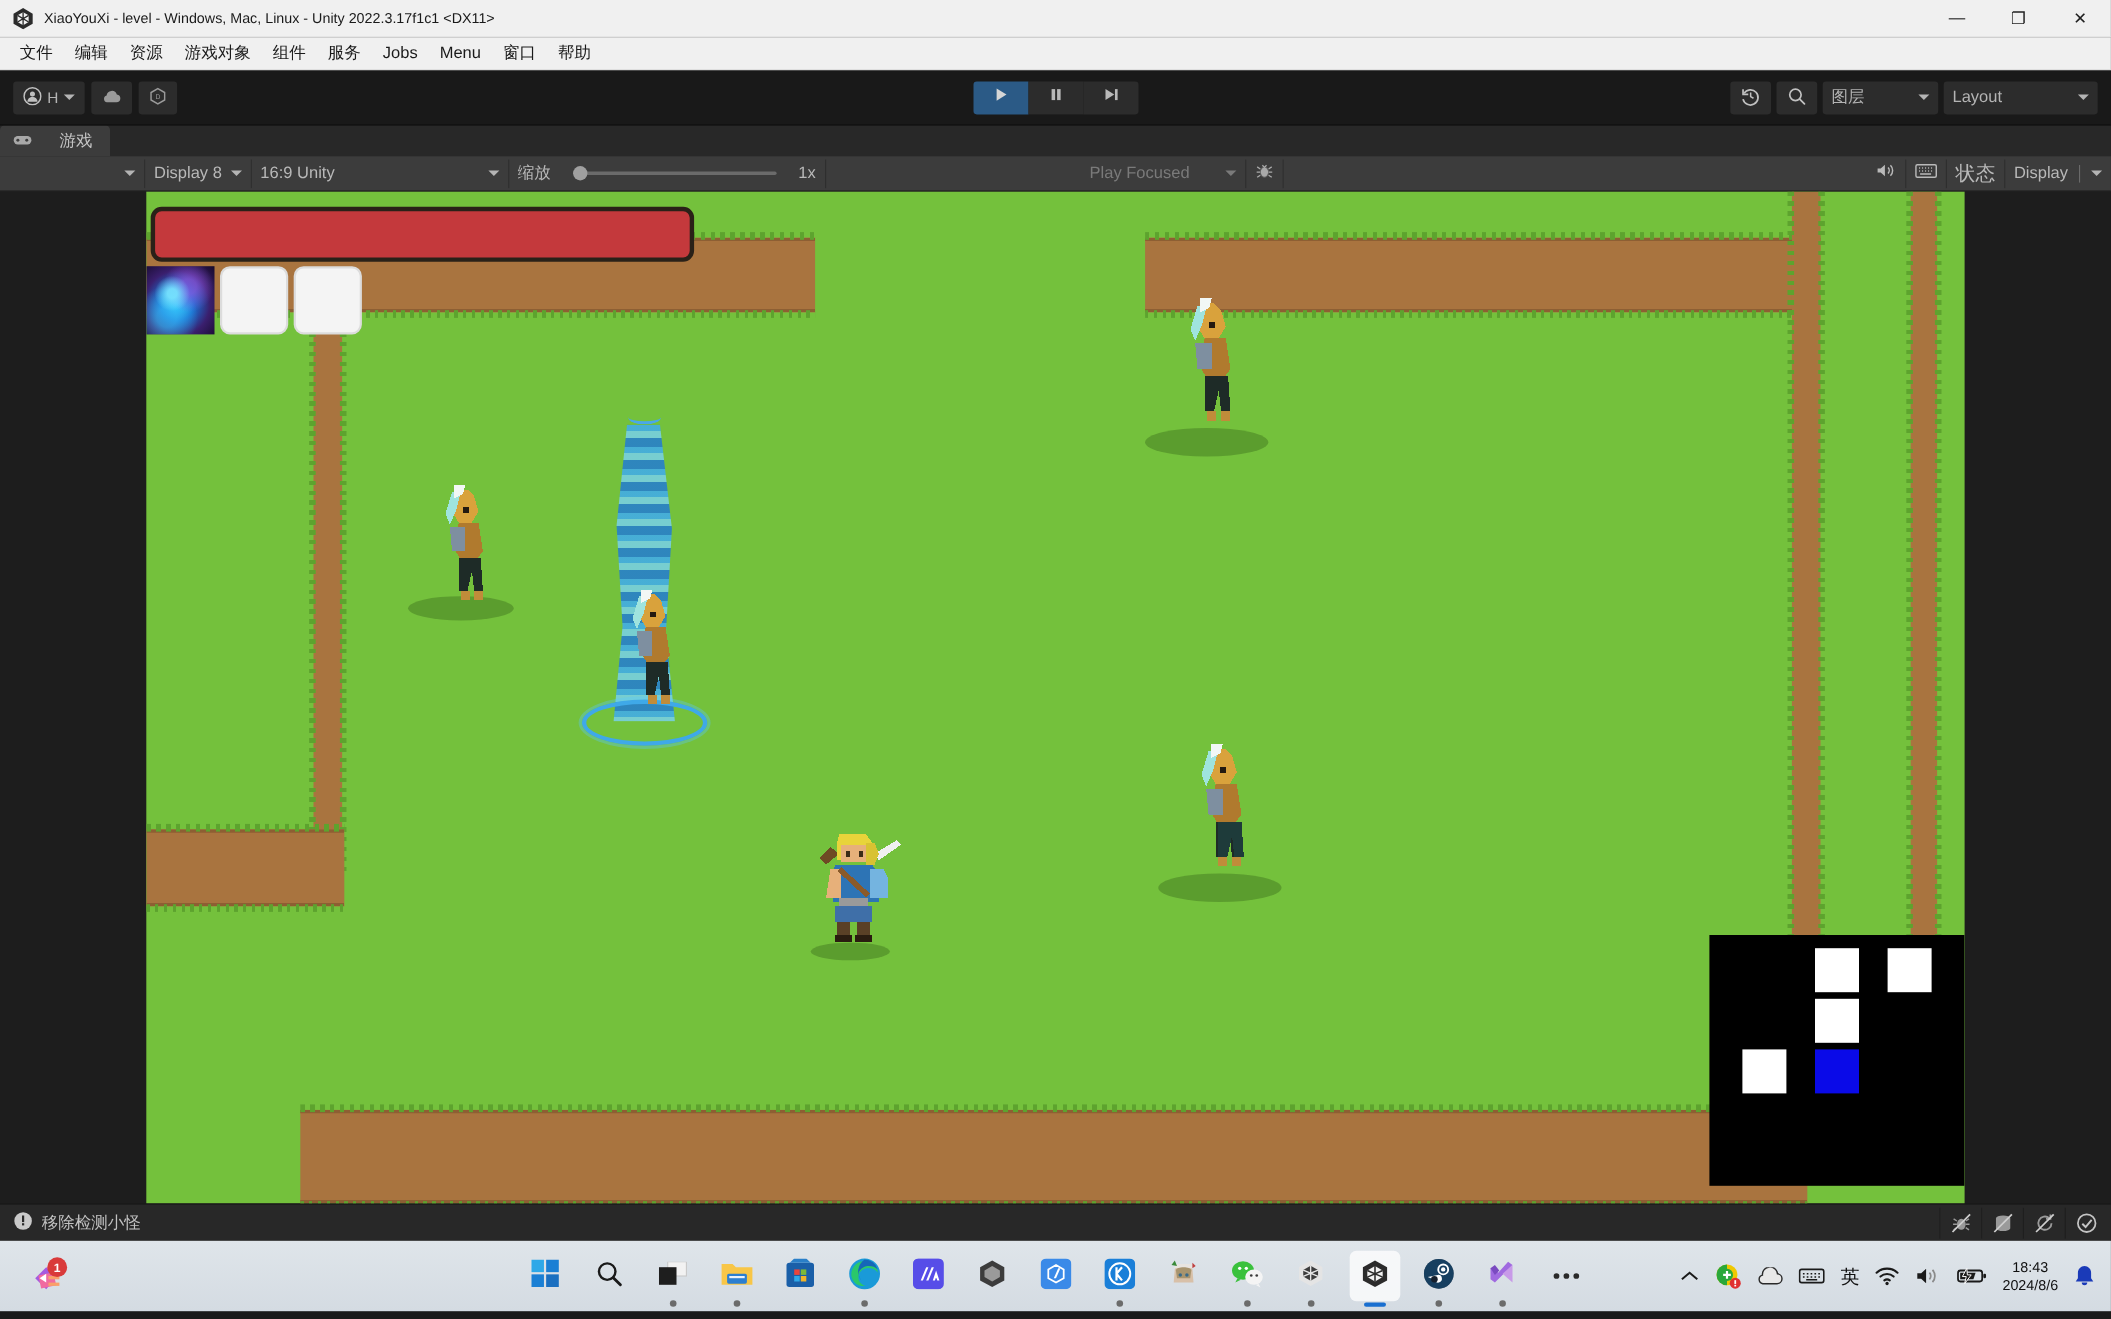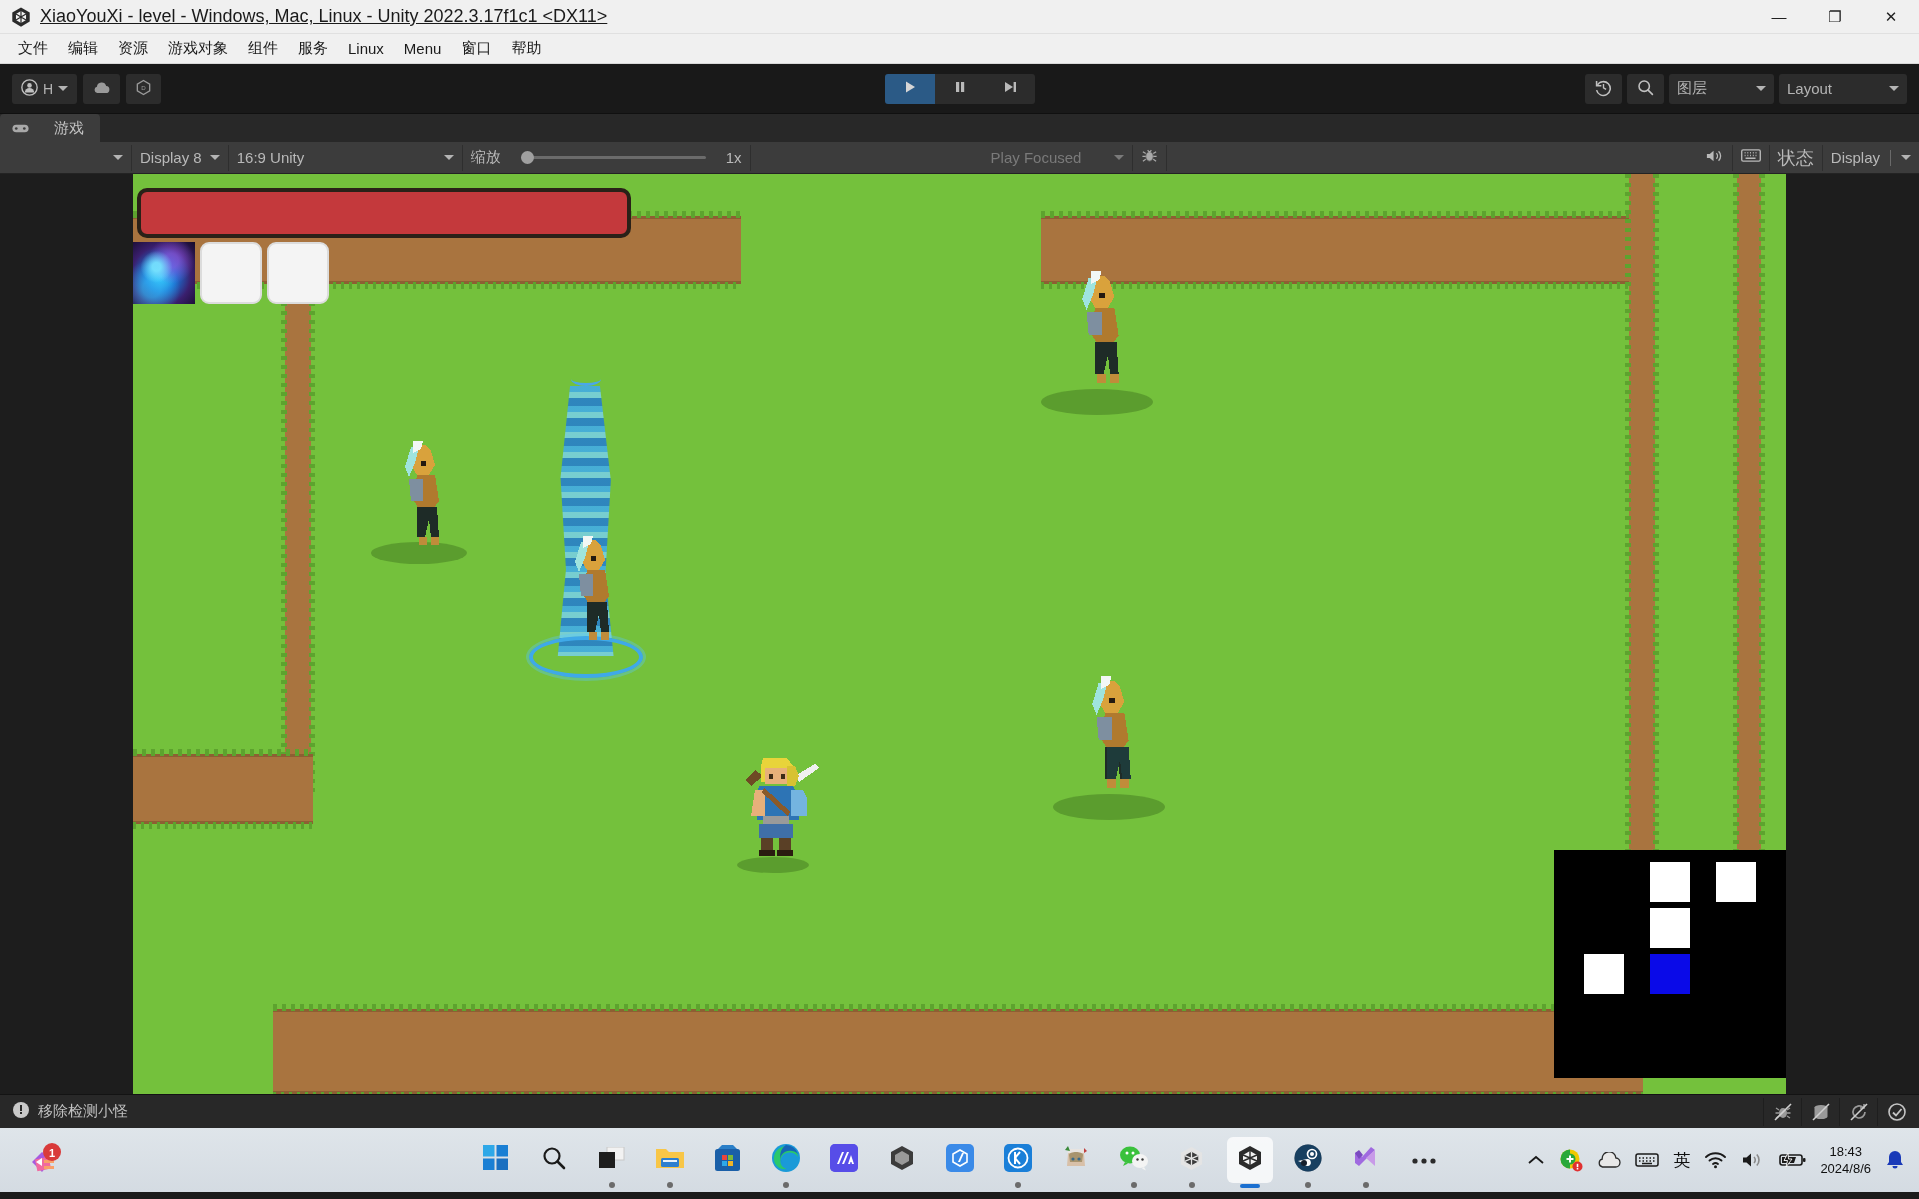--- a/index.html
+++ b/index.html
@@ -14,21 +14,21 @@
   .titlebar {
     height: 34px; background: #f0f0f0;
     display: flex; align-items: center;
     border-bottom: 1px solid #e0e0e0;
   }
   .titlebar-icon {
     width: 22px; height: 22px; margin: 0 8px 0 10px;
     flex: 0 0 auto;
   }
   .titlebar-text {
-    font-size: 18px; color: #1a1a1a; white-space: nowrap; text-decoration: underline;
+    font-size: 13px; color: #1a1a1a; white-space: nowrap;
   }
   .titlebar-spacer { flex: 1 1 auto; }
   .win-btn {
     width: 56px; height: 34px;
     display: flex; align-items: center; justify-content: center;
     color: #202020; font-size: 15px;
   }
 
   
   .menubar {
@@ -274,21 +274,21 @@
   <span class="win-btn close">✕</span>
 </div>
 
 <div class="menubar">
   <span class="menu-item">文件</span>
   <span class="menu-item">编辑</span>
   <span class="menu-item">资源</span>
   <span class="menu-item">游戏对象</span>
   <span class="menu-item">组件</span>
   <span class="menu-item">服务</span>
-  <span class="menu-item">Linux</span>
+  <span class="menu-item">Jobs</span>
   <span class="menu-item">Menu</span>
   <span class="menu-item">窗口</span>
   <span class="menu-item">帮助</span>
 </div>
 
 <div class="unity-toolbar">
   <div class="tb-left">
     <div class="tb-btn">
       <span>
         <svg width="17" height="17" viewBox="0 0 20 20">
@@ -358,21 +358,21 @@
         <svg width="19" height="19" viewBox="0 0 22 22">
           <circle cx="9.5" cy="9.5" r="6" fill="none" stroke="#c0c0c0" stroke-width="1.8"></circle>
           <path d="M14 14l5 5" stroke="#c0c0c0" stroke-width="1.9" stroke-linecap="round"></path>
         </svg>
       </span>
     </div>
     <div class="tb-dropdown" style="width:105px">
       <span>图层</span>
       <span class="caret"></span>
     </div>
-    <div class="tb-dropdown" style="width:128px">
+    <div class="tb-dropdown" style="width:140px">
       <span>Layout</span>
       <span class="caret"></span>
     </div>
   </div>
 </div>
 
 <div class="panel-tabrow">
   <div class="panel-tab">
     <span>
       <svg width="17" height="11" viewBox="0 0 20 12">

